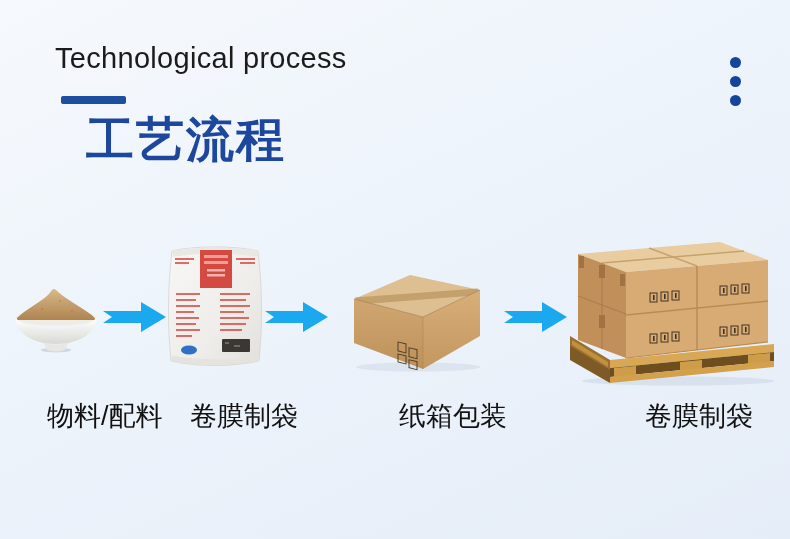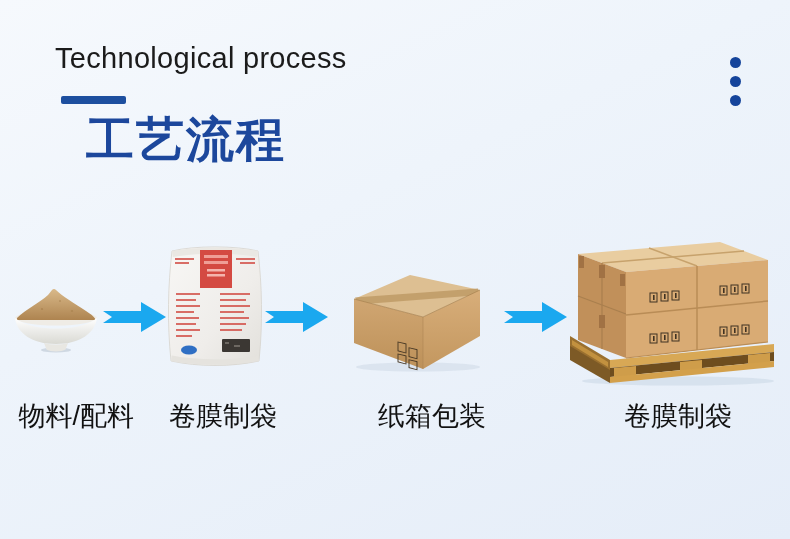--- a/index.html
+++ b/index.html
@@ -26,21 +26,21 @@
   .img-bowl{left:12px;top:286px;width:88px;height:68px;}
   .img-bag{left:162px;top:243px;width:106px;height:126px;}
   .img-box{left:342px;top:266px;width:150px;height:106px;}
   .img-pallet{left:570px;top:234px;width:206px;height:152px;}
   .flow-arrow{position:absolute;width:64px;height:32px;}
   .arrow-1{left:103px;top:301px;}
   .arrow-2{left:265px;top:301px;}
   .arrow-3{left:504px;top:301px;}
   .step-label{
     position:absolute;top:398px;height:36px;line-height:36px;
-    font-size:27px;color:#121212;text-align:right;white-space:nowrap;
+    font-size:27px;color:#121212;text-align:left;white-space:nowrap;margin-left:33px;
   }
   .label-1{left:14px;width:120px;}
   .label-2{left:157px;width:120px;}
   .label-3{left:366px;width:120px;font-family:Liberation Serif, serif;}
   .label-4{left:612px;width:120px;}
 </style>
 </head>
 <body>
 
 <div class="canvas">

